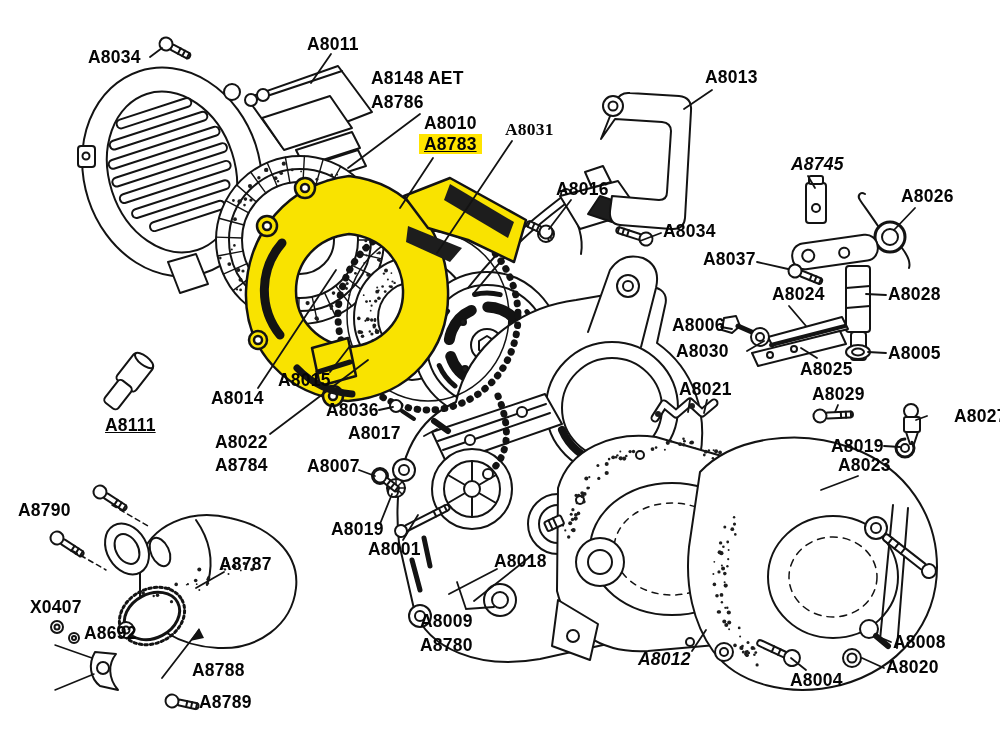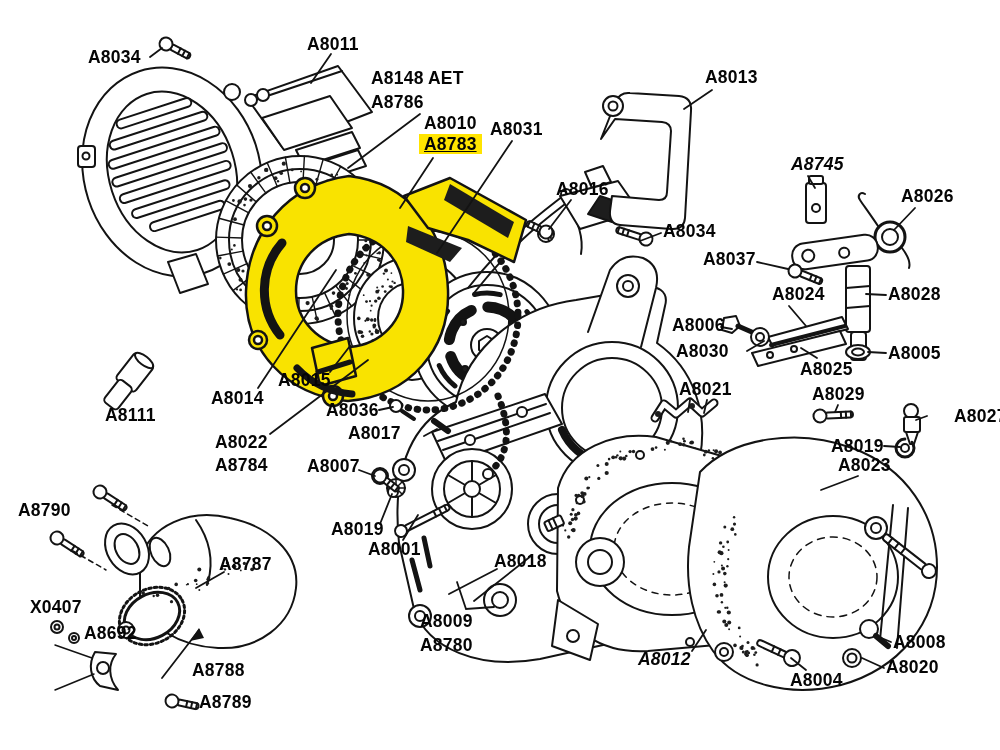--- a/index.html
+++ b/index.html
@@ -854,21 +854,21 @@
   </g>
 </svg>
 
 <div id="label-layer">
       <div class="lbl" style="left: 88px; top: 47px;">A8034</div>
       <div class="lbl" style="left: 307px; top: 34px;">A8011</div>
       <div class="lbl" style="left: 371px; top: 68px;">A8148 AET</div>
       <div class="lbl" style="left: 371px; top: 92px;">A8786</div>
       <div class="lbl" style="left: 424px; top: 113px;">A8010</div>
       <div class="lbl hl" style="left: 424px; top: 134px;">A8783</div>
-      <div class="lbl" style="left: 490px; top: 119px;">A8031</div>
+      <div class="lbl" style="left: 505px; top: 119px; font-family: Liberation Serif, serif;">A8031</div>
       <div class="lbl" style="left: 705px; top: 67px;">A8013</div>
       <div class="lbl" style="left: 556px; top: 179px;">A8016</div>
       <div class="lbl" style="left: 663px; top: 221px;">A8034</div>
       <div class="lbl" style="left: 791px; top: 154px; font-style: italic;">A8745</div>
       <div class="lbl" style="left: 901px; top: 186px;">A8026</div>
       <div class="lbl" style="left: 703px; top: 249px;">A8037</div>
       <div class="lbl" style="left: 772px; top: 284px;">A8024</div>
       <div class="lbl" style="left: 888px; top: 284px;">A8028</div>
       <div class="lbl" style="left: 672px; top: 315px;">A8006</div>
       <div class="lbl" style="left: 676px; top: 341px;">A8030</div>
@@ -888,21 +888,21 @@
       <div class="lbl" style="left: 307px; top: 456px;">A8007</div>
       <div class="lbl" style="left: 331px; top: 519px;">A8019</div>
       <div class="lbl" style="left: 368px; top: 539px;">A8001</div>
       <div class="lbl" style="left: 494px; top: 551px;">A8018</div>
       <div class="lbl" style="left: 420px; top: 611px;">A8009</div>
       <div class="lbl" style="left: 420px; top: 635px;">A8780</div>
       <div class="lbl" style="left: 638px; top: 649px; font-style: italic;">A8012</div>
       <div class="lbl" style="left: 790px; top: 670px;">A8004</div>
       <div class="lbl" style="left: 893px; top: 632px;">A8008</div>
       <div class="lbl" style="left: 886px; top: 657px;">A8020</div>
-      <div class="lbl" style="left: 105px; top: 405px;">A8111</div>
+      <div class="lbl" style="left: 105px; top: 415px; text-decoration: underline;">A8111</div>
       <div class="lbl" style="left: 18px; top: 500px;">A8790</div>
       <div class="lbl" style="left: 219px; top: 554px;">A8787</div>
       <div class="lbl" style="left: 30px; top: 597px;">X0407</div>
       <div class="lbl" style="left: 84px; top: 623px;">A8692</div>
       <div class="lbl" style="left: 192px; top: 660px;">A8788</div>
       <div class="lbl" style="left: 199px; top: 692px;">A8789</div>
     </div>
 </div>
 
 </body></html>

